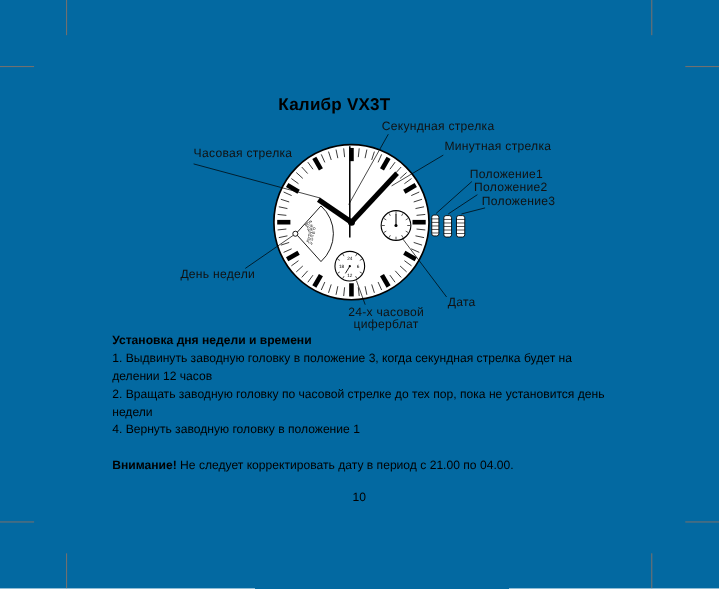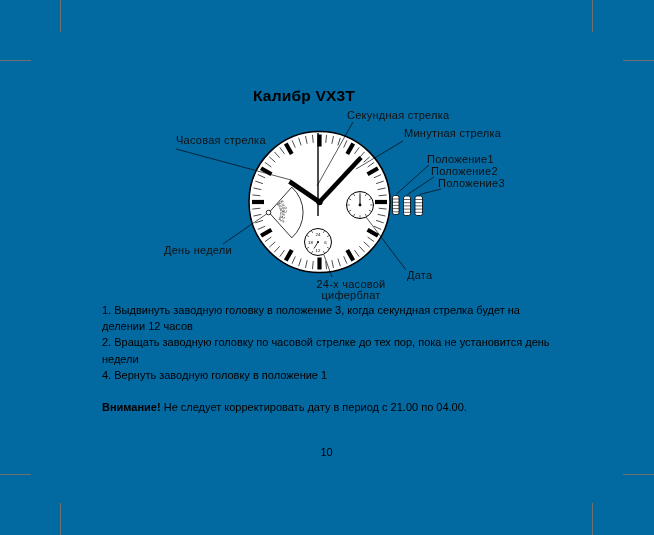--- a/index.html
+++ b/index.html
@@ -203,20 +203,21 @@
   <div class="dlabel" style="left:431px;top:166px;">Положение2</div>
   <div class="dlabel" style="left:438px;top:178px;">Положение3</div>
   <div class="dlabel" style="left:164px;top:245px;">День недели</div>
   <div class="dlabel" style="left:407px;top:270px;">Дата</div>
   <div class="dlabel dlabel-center" style="left:300px;top:279px;width:72px;">
     <div>24-х часовой</div>
     <div>циферблат</div>
   </div>
 
   <div class="textblock">
+    <div class="heading">Установка дня недели и времени</div>
     <div>1. Выдвинуть заводную головку в положение 3, когда секундная стрелка будет на</div>
     <div>делении 12 часов</div>
     <div>2. Вращать заводную головку по часовой стрелке до тех пор, пока не установится день</div>
     <div>недели</div>
     <div>4. Вернуть заводную головку в положение 1</div>
     <div class="spacer-line"></div>
     <div class="attn"><b>Внимание!</b><span> Не следует корректировать дату в период с 21.00 по 04.00.</span></div>
   </div>
 
   <div class="pagenum">10</div>

